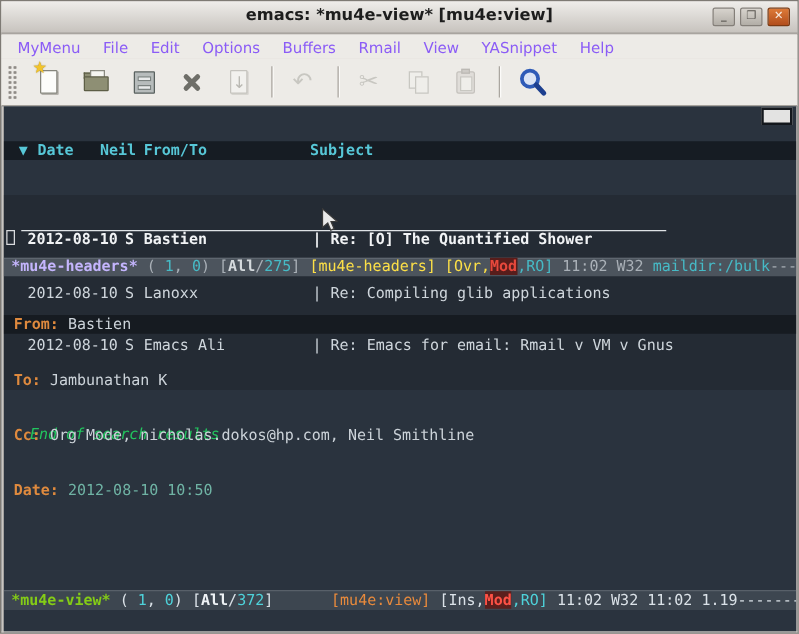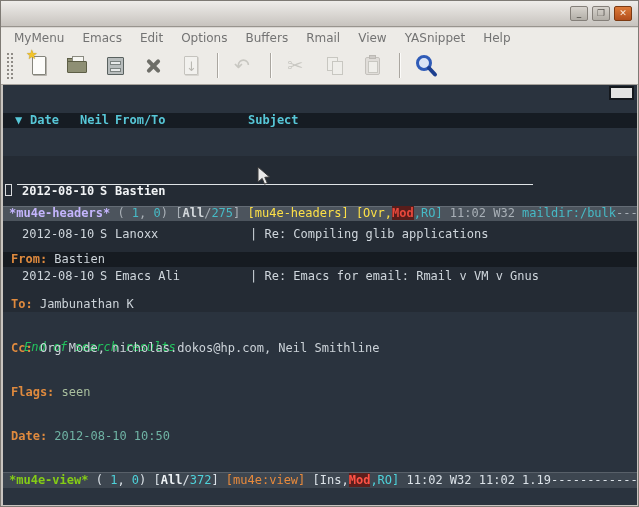--- a/index.html
+++ b/index.html
@@ -25,21 +25,21 @@
     width:18px; height:15px; font-size:9px; line-height:13px; text-align:center;
     background:linear-gradient(#d7d3cd,#b2aea7); border:1px solid #847f79;
     color:#585550; border-radius:2px; font-weight:bold;
   }
   .wbtn.close { background:linear-gradient(#dd7a38,#b24e1c); border-color:#7c3a12; color:#f7e9dd; }
   
   .menubar {
     position:absolute; top:27px; left:0; width:100%; height:19px;
     background:#edebe7; display:flex; align-items:center; padding-left:4px;
   }
-  .menu-item { font-size:12px; color:#737373; padding:1px 9px; }
+  .menu-item { font-size:12px; color:#8b5cf6; padding:1px 9px; }
   
   .toolbar {
     position:absolute; top:46px; left:0; width:100%; height:38px;
     background:#edebe7; border-bottom:1px solid #a5a19b;
     display:flex; align-items:center; padding-left:5px; gap:13px;
   }
   .tb-handle { width:8px; height:28px;
     background-image:radial-gradient(circle,#8f8b86 1px, transparent 1.4px);
     background-size:4px 4px; }
   .tb-sep { width:2px; height:25px; border-left:1px solid #aaa6a0; border-right:1px solid #fcfbf9; }
@@ -107,21 +107,21 @@
     box-shadow:inset 0 1px 0 #646c75; }
   .ml2 { top:387px; height:16px; line-height:16px; background:#3d4650; color:#dbe2e8;
     box-shadow:inset 0 1px 0 #586069; }
   .ml1 .cyan { color:#c4b5fd; font-weight:bold; }
   .ml1 .teal { color:#46bac6; }
   .ml1 .orange { color:#fde047; }
   .ml1 .all { color:#d4d9dd; font-weight:bold; }
   .ml1 .mod { color:#e8483c; font-weight:bold; background:#581d1b; }
   .ml2 .cyan { color:#84cc16; font-weight:bold; }
   .ml2 .teal { color:#4ed2da; }
-  .ml2 .orange { color:#e88a3c; }
+  .ml2 .orange { color:#e88a3c;margin-left:39px; }
   .ml2 .all { color:#eef2f5; font-weight:bold; }
   .ml2 .mod { color:#ff5246; font-weight:bold; background:#5c1f1d; }
   
   .vwin { position:absolute; top:136px; left:0; width:100%; height:251px;
     padding:2px 0 12px 8px; line-height:14.7px; }
   .vline { min-height:14.7px; }
   .vline.hl { margin-left:-8px; padding-left:8px; background:#161b21; }
   .flabel { color:#df8a3e; font-weight:bold; }
   .v-gray { color:#ccd3d9; }
   .v-green { color:#a9bf9e; }
@@ -129,30 +129,31 @@
   .echo { position:absolute; top:403px; left:0; width:100%; height:17px; background:#2a333e; }
   
   .pointer { position:absolute; left:256px; top:165px; z-index:9; }
 </style>
 </head>
 <body>
 
 <div class="frame">
 
   <div class="titlebar">
+    <div class="title">emacs: *mu4e-view* [mu4e:view]</div>
     <div class="win-buttons">
       <div class="wbtn">_</div>
       <div class="wbtn">❐</div>
       <div class="wbtn close">✕</div>
     </div>
   </div>
 
   <div class="menubar">
     <div class="menu-item">MyMenu</div>
-    <div class="menu-item">Emacs</div>
+    <div class="menu-item">File</div>
     <div class="menu-item">Edit</div>
     <div class="menu-item">Options</div>
     <div class="menu-item">Buffers</div>
     <div class="menu-item">Rmail</div>
     <div class="menu-item">View</div>
     <div class="menu-item">YASnippet</div>
     <div class="menu-item">Help</div>
   </div>
 
   <div class="toolbar">
@@ -212,20 +213,21 @@
         <span style="left:27px">Date</span>
         <span style="left:77px">Neil</span>
         <span style="left:112px">From/To</span>
         <span style="left:245px">Subject</span>
       </div>
       <div class="hrows">
         <div class="hrow sel">
           <span class="c-date">2012-08-10</span>
           <span class="c-flag">S</span>
           <span class="c-from">Bastien</span>
+          <span class="c-subj">| Re: [O] The Quantified Shower</span>
           <span class="underline"></span>
           <span class="hollow-cursor"></span>
         </div>
         <div class="hrow">
           <span class="c-date">2012-08-10</span>
           <span class="c-flag">S</span>
           <span class="c-from">Lanoxx</span>
           <span class="c-subj">| Re: Compiling glib applications</span>
         </div>
         <div class="hrow">
@@ -240,21 +242,20 @@
     </div>
 
     
     <div class="modeline ml1"><span class="cyan">*mu4e-headers*</span><span> ( </span><span class="teal">1</span><span>, </span><span class="teal">0</span><span>) </span><span>[</span><span class="all">All</span><span>/</span><span class="teal">275</span><span>] </span><span class="orange">[mu4e-headers]</span><span class="orange"> [Ovr,</span><span class="mod">Mod</span><span class="teal">,RO]</span><span> 11:02 W32 </span><span class="teal">maildir:/bulk</span><span>----------------------------------------</span></div>
 
     
     <div class="vwin">
       <div class="vline hl"><span class="flabel">From:</span><span> </span><span class="v-gray">Bastien</span></div>
       <div class="vline"><span class="flabel">To:</span><span> </span><span class="v-gray">Jambunathan K</span></div>
       <div class="vline"><span class="flabel">Cc:</span><span> </span><span class="v-gray">Org Mode, nicholas.dokos@hp.com, Neil Smithline</span></div>
-      <div class="vline"><span class="flabel">Flags:</span><span> </span><span class="v-green">seen</span></div>
       <div class="vline"><span class="flabel">Date:</span><span> </span><span class="v-teal">2012-08-10 10:50</span></div>
       
       
       
       
       
       
       
       
       

